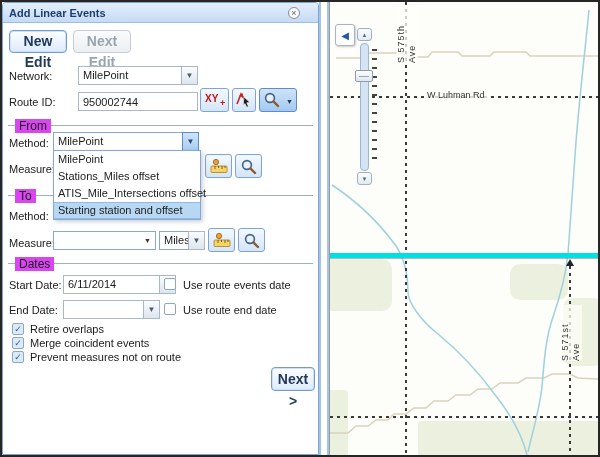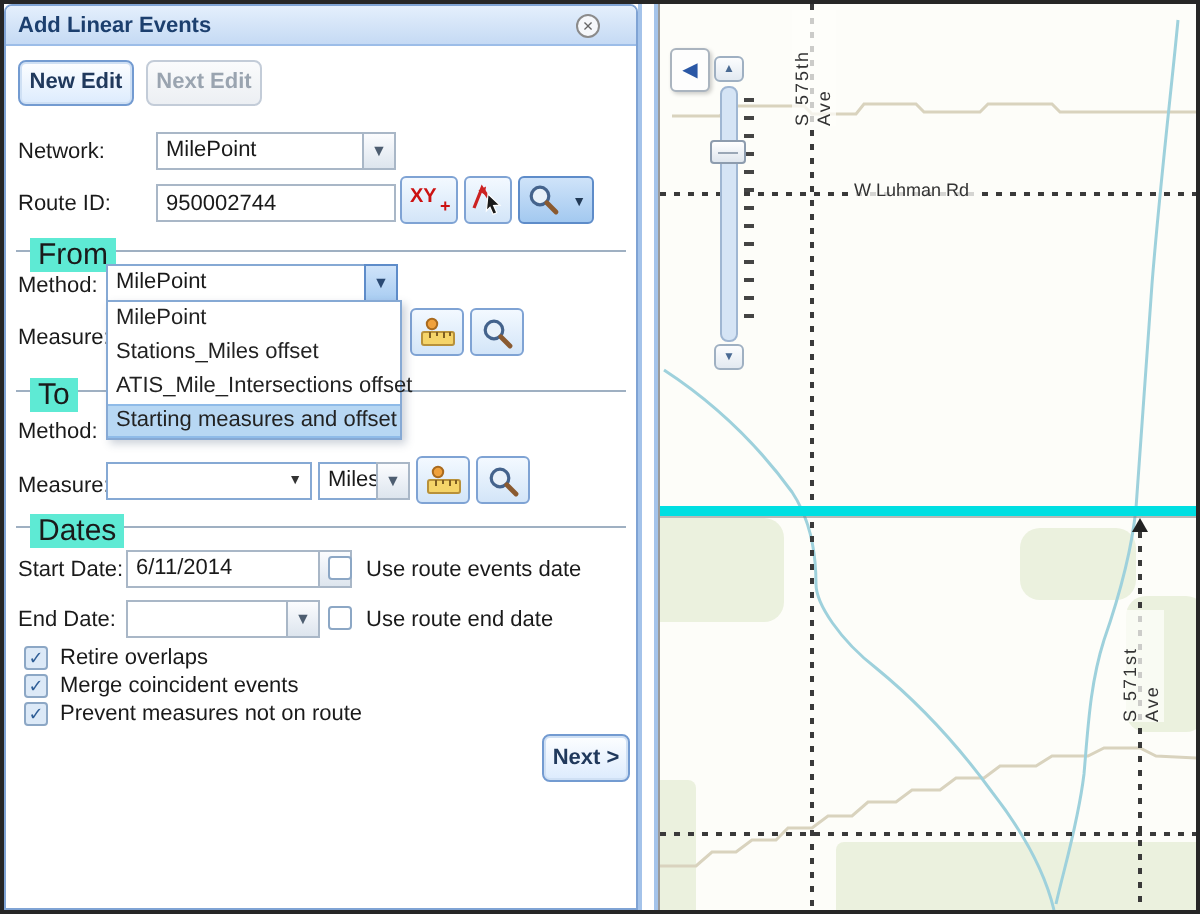--- a/index.html
+++ b/index.html
@@ -6,33 +6,33 @@
   body { font-family:"Liberation Sans", sans-serif; background:#fff; }
   .screen { position:relative; width:600px; height:457px; border:2px solid #262626; background:#fff; overflow:hidden; }
 
   
   .panel { position:absolute; left:0; top:0; width:317px; height:453px; border:1px solid #7fa3d4; border-radius:4px 4px 0 0; background:#fff; }
   .panel-header { position:relative; height:20px; background:linear-gradient(#e4effc,#c5daf4); border-bottom:1px solid #9cbdE8; border-radius:3px 3px 0 0; }
   .panel-title { position:absolute; left:6px; top:4px; font-size:11px; font-weight:bold; color:#1c3f6e; }
   .close-btn { position:absolute; right:18px; top:4px; width:12px; height:12px; border:1px solid #8b8b8b; border-radius:50%; color:#666; font-size:9px; line-height:10px; text-align:center; cursor:pointer; background:#f6f8fb; }
 
   .lbl { position:absolute; font-size:11px; color:#1a1a1a; }
-  .btn { position:absolute; font-size:11px; font-weight:bold; color:#20395c; text-align:center; background:linear-gradient(#fdfeff,#dcebfd); border:1px solid #739bd1; border-radius:4px; box-shadow:0 0 0 1px #cfe0f4 inset; }
+  .btn { position:absolute; font-size:14px; font-weight:bold; color:#20395c; text-align:center; background:linear-gradient(#fdfeff,#dcebfd); border:1px solid #739bd1; border-radius:4px; box-shadow:0 0 0 1px #cfe0f4 inset; }
   .btn.disabled { color:#9aa4b0; border-color:#c3ccd8; background:linear-gradient(#fafbfc,#eceff3); box-shadow:none; }
 
   .field { position:absolute; background:#fff; border:1px solid #a9b7c7; font-size:11px; color:#1a1a1a; }
   .field .txt { position:absolute; left:4px; top:2px; white-space:nowrap; }
   .field.blue { border-color:#86a9d4; }
   input.raw { position:absolute; border:1px solid #a9b7c7; font-size:11px; color:#1a1a1a; font-family:"Liberation Sans",sans-serif; padding:2px 4px; }
 
   .trig { position:absolute; top:-1px; right:-1px; width:17px; height:19px; text-align:center; font-size:8px; line-height:18px; color:#4d5d70; background:linear-gradient(#fbfcfe,#dde5ee); border:1px solid #a9b7c7; }
   .trig.blue { color:#2a4a74; background:linear-gradient(#cfe3f9,#a9cdf2); border-color:#5e8cc9; }
 
   .sep-line { position:absolute; height:1px; background:#9fb0c2; }
-  .sep-lbl { position:absolute; font-size:15px; color:#1a1a1a; background:#5eead4; padding:0 4px; }
+  .sep-lbl { position:absolute; font-size:12px; color:#1a1a1a; background:#d946ef; padding:0 4px; }
 
   .icon-btn { position:absolute; background:linear-gradient(#f3f9ff,#d3e5f8); border:1px solid #7fa3d4; border-radius:3px; cursor:pointer; }
   .icon-btn.pressed { background:linear-gradient(#cfe3f9,#a3c9f0); border-color:#5e8cc9; }
   .xy-txt { position:absolute; left:4px; top:4px; color:#cc1111; font-weight:bold; font-size:10px; letter-spacing:0; }
   .xy-plus { position:absolute; left:19px; top:9px; color:#cc1111; font-weight:bold; font-size:9px; }
   .mag-arrow { position:absolute; right:3px; top:9px; font-size:7px; color:#223a57; }
 
   .dropdown { position:absolute; left:50px; top:147px; width:148px; background:#fff; border:1px solid #86a9d4; box-shadow:2px 2px 4px rgba(60,80,110,.25); z-index:20; }
   .dd-item { height:17px; line-height:17px; font-size:11px; color:#222; padding-left:4px; white-space:nowrap; cursor:pointer; }
   .dd-item.sel { background:#b7d7f3; border-top:1px solid #8fbbe8; border-bottom:1px solid #8fbbe8; height:17px; line-height:15px; }
@@ -150,21 +150,21 @@
       <svg width="18" height="18" viewBox="0 0 18 18" style="position:absolute;left:4px;top:3px;">
         <circle cx="7" cy="7" r="4.4" fill="#e8f1fa" stroke="#44638c" stroke-width="1.6"></circle>
         <line x1="10.4" y1="10.4" x2="15" y2="15" stroke="#8a5a30" stroke-width="2.4" stroke-linecap="round"></line>
       </svg>
     </div>
 
     <div class="dropdown">
       <div class="dd-item">MilePoint</div>
       <div class="dd-item">Stations_Miles offset</div>
       <div class="dd-item">ATIS_Mile_Intersections offset</div>
-      <div class="dd-item sel">Starting measures and offset</div>
+      <div class="dd-item sel">Starting station and offset</div>
     </div>
 
     <div class="sep-line" style="left:5px;top:260px;width:305px;"></div>
     <span class="sep-lbl" style="left:12px;top:254px;">Dates</span>
 
     <span class="lbl" style="left:6px;top:276px;">Start Date:</span>
     <div class="field" style="left:60px;top:272px;width:113px;height:19px;">
       <span class="txt">6/11/2014</span>
       <span class="trig">▼</span>
     </div>

